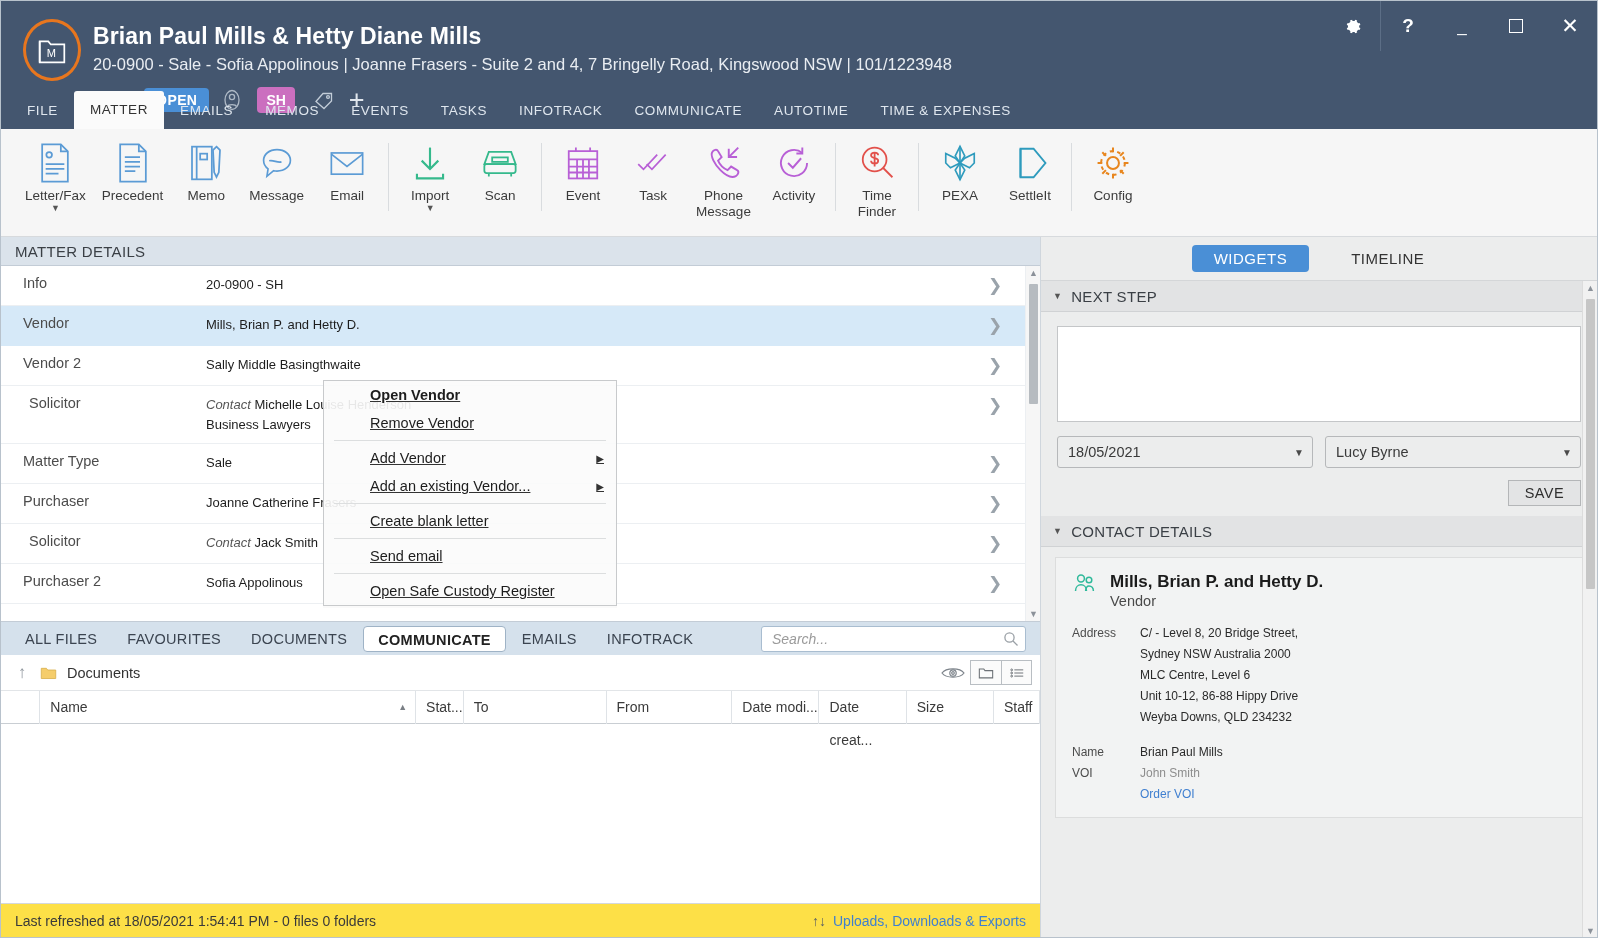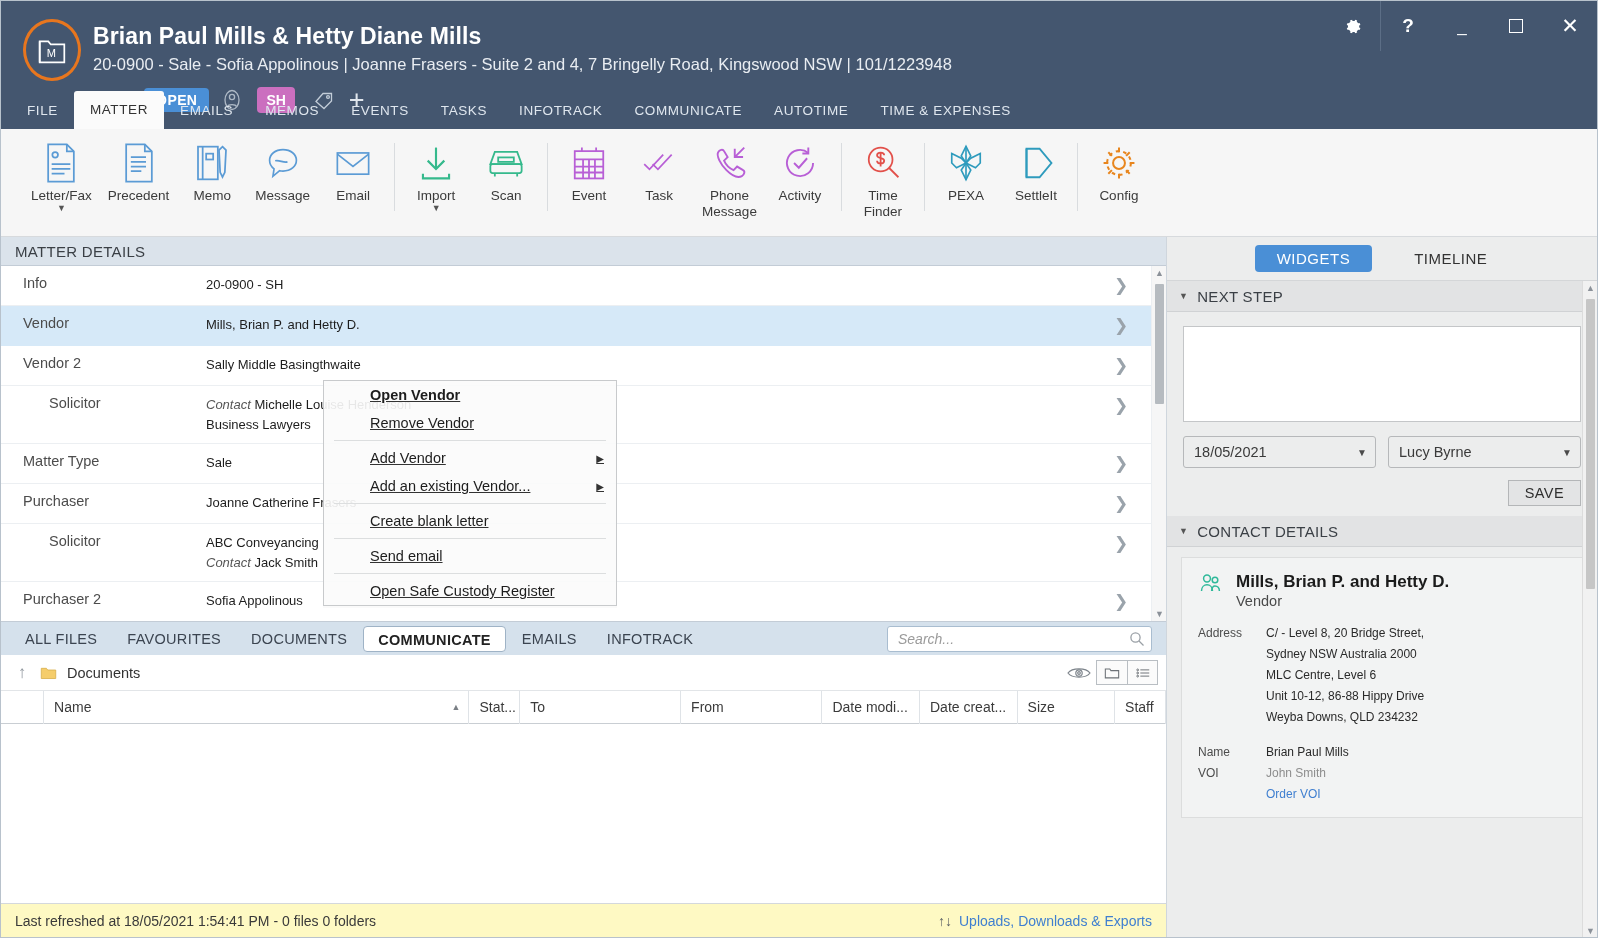--- a/index.html
+++ b/index.html
@@ -46,47 +46,47 @@
   .tab {
     font-size:13.5px; color:#dfe6ee; letter-spacing:.6px;
     padding:0 16px; height:36px; line-height:36px;
   }
   .tab.active {
     background:#fbfbfb; color:#333; height:38px; line-height:38px;
     border-radius:3px 3px 0 0;
   }
 
   
-  .ribbon { height:108px; background:#f6f6f6; border-bottom:1px solid #d7dadd; display:flex; align-items:flex-start; padding-left:22px; }
+  .ribbon { height:108px; background:#f6f6f6; border-bottom:1px solid #d7dadd; display:flex; align-items:flex-start; padding-left:16px; }
   .rib-item { width:auto; min-width:70px; padding:10px 8px 0; text-align:center; position:relative; }
   .rib-ic { height:48px; display:flex; align-items:center; justify-content:center; }
   .rib-ic svg { width:38px; height:42px; }
   .rib-lbl { font-size:13.5px; color:#3b3b3b; line-height:16px; margin-top:1px; white-space:pre-line; }
   .rib-caret { font-size:9px; color:#555; margin-top:-1px; }
   .rib-sep { width:1px; background:#d9dcdf; height:68px; margin:14px 6px 0; }
 
   
   .body { display:flex; height:calc(938px - 128px - 109px); }
-  .left { width:1166px; position:relative; border-right:1px solid #cfd6dd; display:flex; flex-direction:column; }
+  .left { width:1040px; position:relative; border-right:1px solid #cfd6dd; display:flex; flex-direction:column; }
   .right { flex:1; background:#eceded; position:relative; }
 
   
   .md-hdr {
     height:29px; background:#dbe3eb; border-bottom:1px solid #c3ccd6;
     font-size:15px; color:#3a3f45; padding-left:14px; line-height:29px; letter-spacing:.3px;
   }
   .md-wrap { position:relative; height:355px; background:#fff; display:flex; }
   .md-list { flex:1; overflow:hidden; }
   .md-row {
     display:flex; align-items:flex-start; position:relative;
     border-bottom:1px solid #eceff2; min-height:40px; padding:9px 0 8px;
   }
   .md-row.sel { background:#d6e9f8; border-bottom:1px solid #d6e9f8; }
   .md-key { width:205px; font-size:14.5px; color:#4c4c4c; padding-left:22px; }
-  .md-key.ind { padding-left:48px; }
+  .md-key.ind { padding-left:28px; }
   .md-val { flex:1; font-size:13px; color:#1d1d1d; line-height:20px; }
   .md-val i { color:#555; font-style:italic; }
   .md-chev { width:60px; text-align:center; color:#9aa3ab; font-size:17px; font-weight:300; }
   .md-sb { width:15px; background:#f6f6f6; border-left:1px solid #eceff2; position:relative; }
   .md-sb .arw { position:absolute; left:0; width:15px; text-align:center; font-size:9px; color:#8b9199; }
   .md-sb .thumb { position:absolute; left:3px; width:9px; background:#b6bbc0; border-radius:1px; }
 
   
   .filetabs { height:34px; background:#d5e1ec; display:flex; align-items:center; padding-left:10px; gap:2px; border-top:1px solid #c3ccd6;}
   .ft { font-size:14.5px; color:#3b4450; padding:0 14px; height:26px; line-height:26px; letter-spacing:.3px;}
@@ -107,21 +107,21 @@
   .eye { width:34px; display:flex; justify-content:center; }
   .vbtn { width:31px; height:25px; border:1px solid #b9bec3; display:flex; align-items:center; justify-content:center; background:#fbfbfb;}
   .vbtn.first { border-right:none; }
 
   .colhdr { height:33px; background:#fff; border-bottom:1px solid #c9ced3; display:flex; align-items:center; }
   .col { font-size:14px; color:#3b3b3b; border-right:1px solid #dfe3e7; height:33px; line-height:33px; padding-left:10px; position:relative;}
   .col .sortarw { position:absolute; right:8px; top:0; font-size:9px; color:#7a7f85; }
   .listbody { flex:1; background:#fff; }
 
   .statusbar {
-    height:34px; background:#fef9c3; border-top:1px solid #d4d8dc; display:flex; align-items:center;
+    height:34px; background:#fde047; border-top:1px solid #d4d8dc; display:flex; align-items:center;
     font-size:14px; color:#3a3a3a; padding:17px 14px;
   }
   .statusbar .link { margin-left:auto; color:#3f7fd0; display:flex; align-items:center; gap:7px; }
 
   
   .wtabs { height:44px; display:flex; align-items:center; justify-content:center; gap:20px; border-bottom:1px solid #d4d6d8; }
   .wtab { font-size:15px; color:#333; padding:5px 22px; border-radius:4px; letter-spacing:.5px; }
   .wtab.active { background:#4a8fd6; color:#fff; }
   .sec-hdr {
     height:31px; background:#e2e3e4; border-bottom:1px solid #d0d2d4;
@@ -450,21 +450,20 @@
             <div class="md-row">
               <div class="md-key">Purchaser</div>
               <div class="md-val">
                 <div>Joanne Catherine Frasers</div>
               </div>
               <div class="md-chev">❯</div>
             </div>
             <div class="md-row">
               <div class="md-key ind">Solicitor</div>
               <div class="md-val">
-                <div>ABC Conveyancing</div>
                 <div><i>Contact</i> <span>Jack Smith</span></div>
               </div>
               <div class="md-chev">❯</div>
             </div>
             <div class="md-row">
               <div class="md-key">Purchaser 2</div>
               <div class="md-val">
                 <div>Sofia Appolinous</div>
               </div>
               <div class="md-chev">❯</div>

